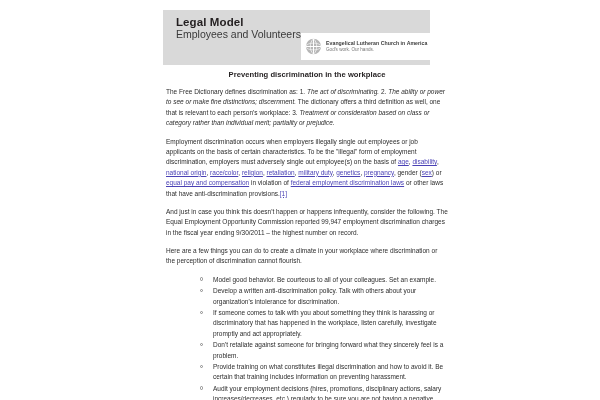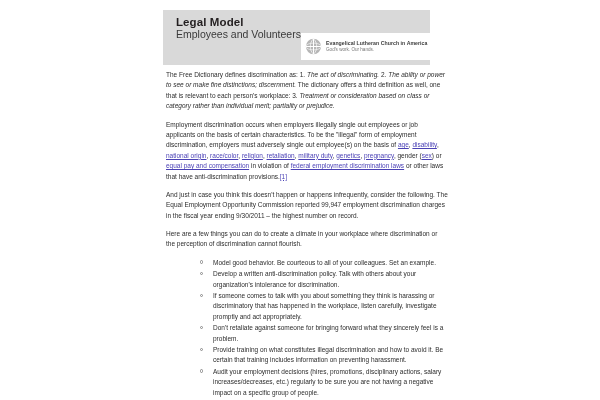--- a/index.html
+++ b/index.html
@@ -152,20 +152,21 @@
     <ellipse cx="20" cy="20" rx="18" ry="8" fill="none" stroke="#ffffff" stroke-width="1.4"></ellipse>
   </svg>
   <div class="logo-text">
     <div class="logo-name">Evangelical Lutheran Church in America</div>
     <div class="logo-tag">God's work. Our hands.</div>
   </div>
 </div>
 
 <div class="doc">
 
+  <div class="doc-title">Preventing discrimination in the workplace</div>
 
   <p class="para">
     <span>The Free Dictionary defines discrimination as: 1. </span><span class="it">The act of discriminating.</span><span> 2. </span><span class="it">The ability or power to see or make fine distinctions; discernment.</span><span> The dictionary offers a third definition as well, one that is relevant to each person's workplace: 3. </span><span class="it">Treatment or consideration based on class or category rather than individual merit; partiality or prejudice.</span>
   </p>
 
   <p class="para">
     <span>Employment discrimination occurs when employers illegally single out employees or job applicants on the basis of certain characteristics. To be the "illegal" form of employment discrimination, employers must adversely single out employee(s) on the basis of </span><a class="lnk" href="#">age</a>, <a class="lnk" href="#">disability</a>, <a class="lnk" href="#">national origin</a>, <a class="lnk" href="#">race/color</a>, <a class="lnk" href="#">religion</a>, <a class="lnk" href="#">retaliation</a>, <a class="lnk" href="#">military duty</a>, <a class="lnk" href="#">genetics</a>, <a class="lnk" href="#">pregnancy</a><span>, gender (</span><a class="lnk" href="#">sex</a><span>) or </span><a class="lnk" href="#">equal pay and compensation</a><span> in violation of </span><a class="lnk" href="#">federal employment discrimination laws</a><span> or other laws that have anti-discrimination provisions.</span><a class="ref" href="#">[1]</a>
   </p>
 
   <p class="para">And just in case you think this doesn't happen or happens infrequently, consider the following. The Equal Employment Opportunity Commission reported 99,947 employment discrimination charges in the fiscal year ending 9/30/2011 – the highest number on record.</p>

